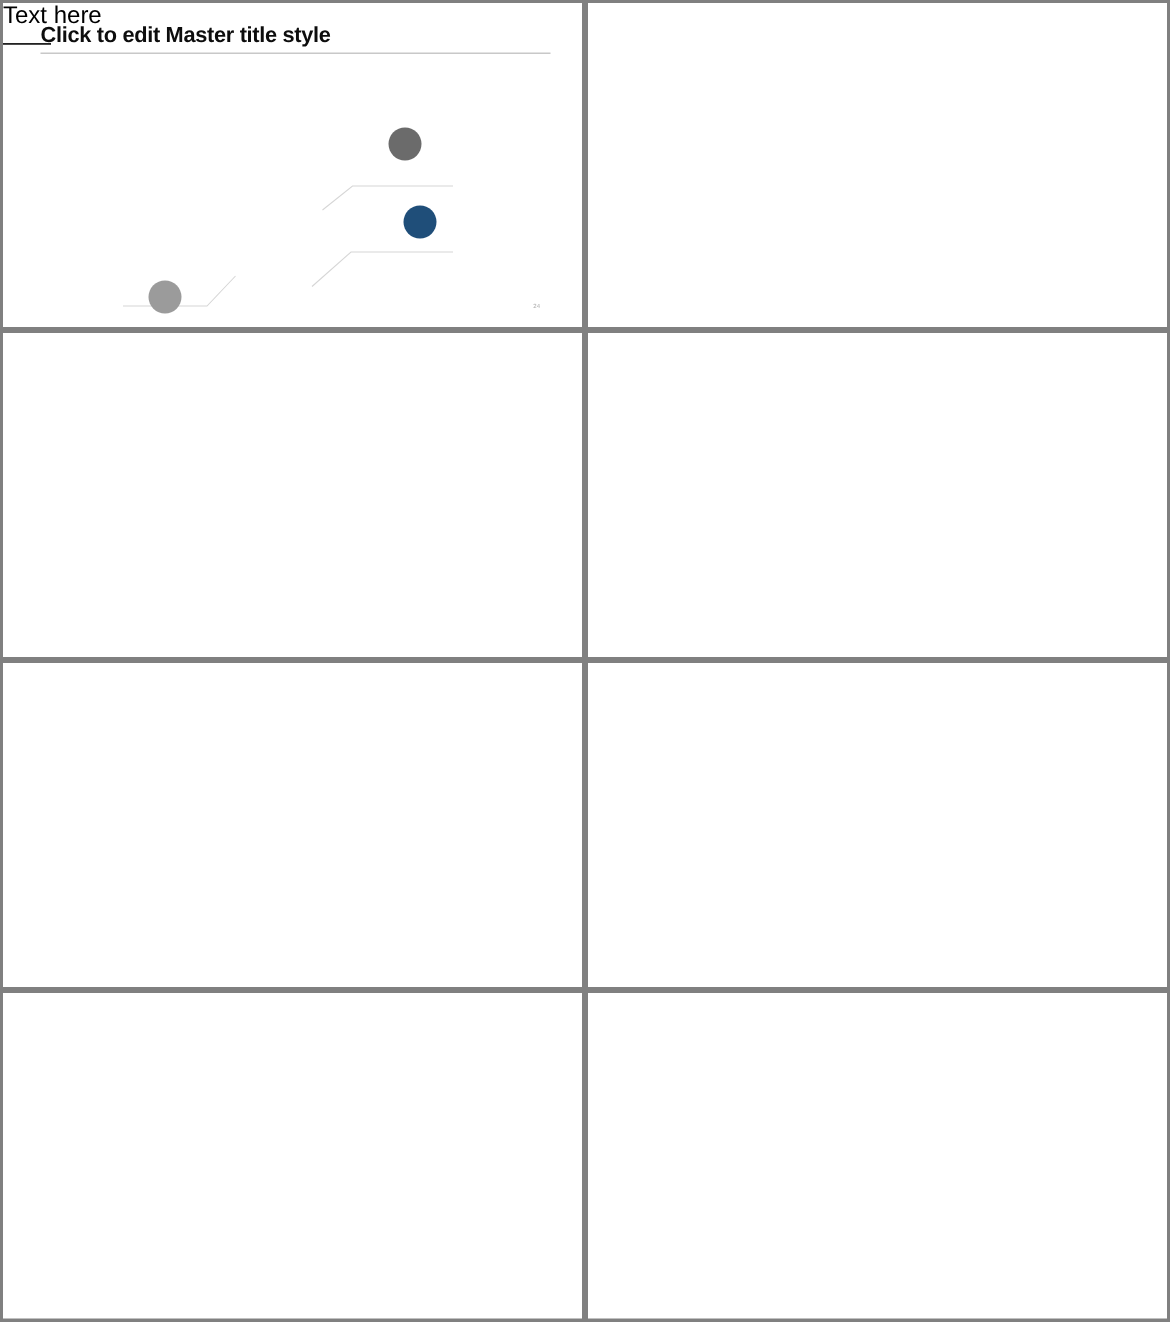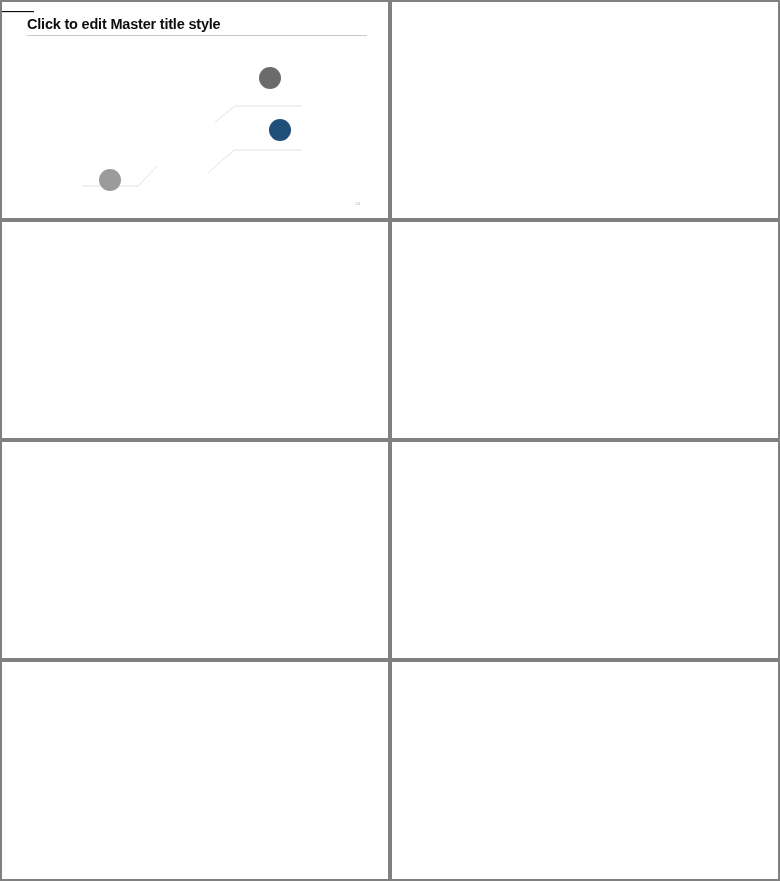--- a/index.html
+++ b/index.html
@@ -18,20 +18,21 @@
   .titlerule{position:absolute;height:1px;background:#c8c8c8;}
   .pg{position:absolute;font-size:4px;color:#aaa;}
 </style>
 </head>
 <body>
 
 <div class="grid">
   <div class="slide s1">
     <div class="title" style="left:25px;top:14px;">Click to edit Master title style</div>
     <div class="titlerule" style="left:25px;top:33px;width:340px;"></div>
+    <div class="hd1" style="left:25px;top:38px;">Text here</div>
     <div class="bullets" style="left:27px;top:54px;width:130px;">
       <div class="bul"><span class="bdot"></span><span></span></div>
       <div class="bul"><span class="bdot"></span><span class="dashline">——</span></div>
     </div>
     <svg class="art" width="386" height="216" viewBox="0 0 386 216">
       <g stroke="#d6d6d6" stroke-width="0.7" fill="none">
         <path d="M213,102 L233,86 L300,86"></path>
         <path d="M206,153 L232,130 L300,130"></path>
         <path d="M155,146 L136,166 L80,166"></path>
       </g>

